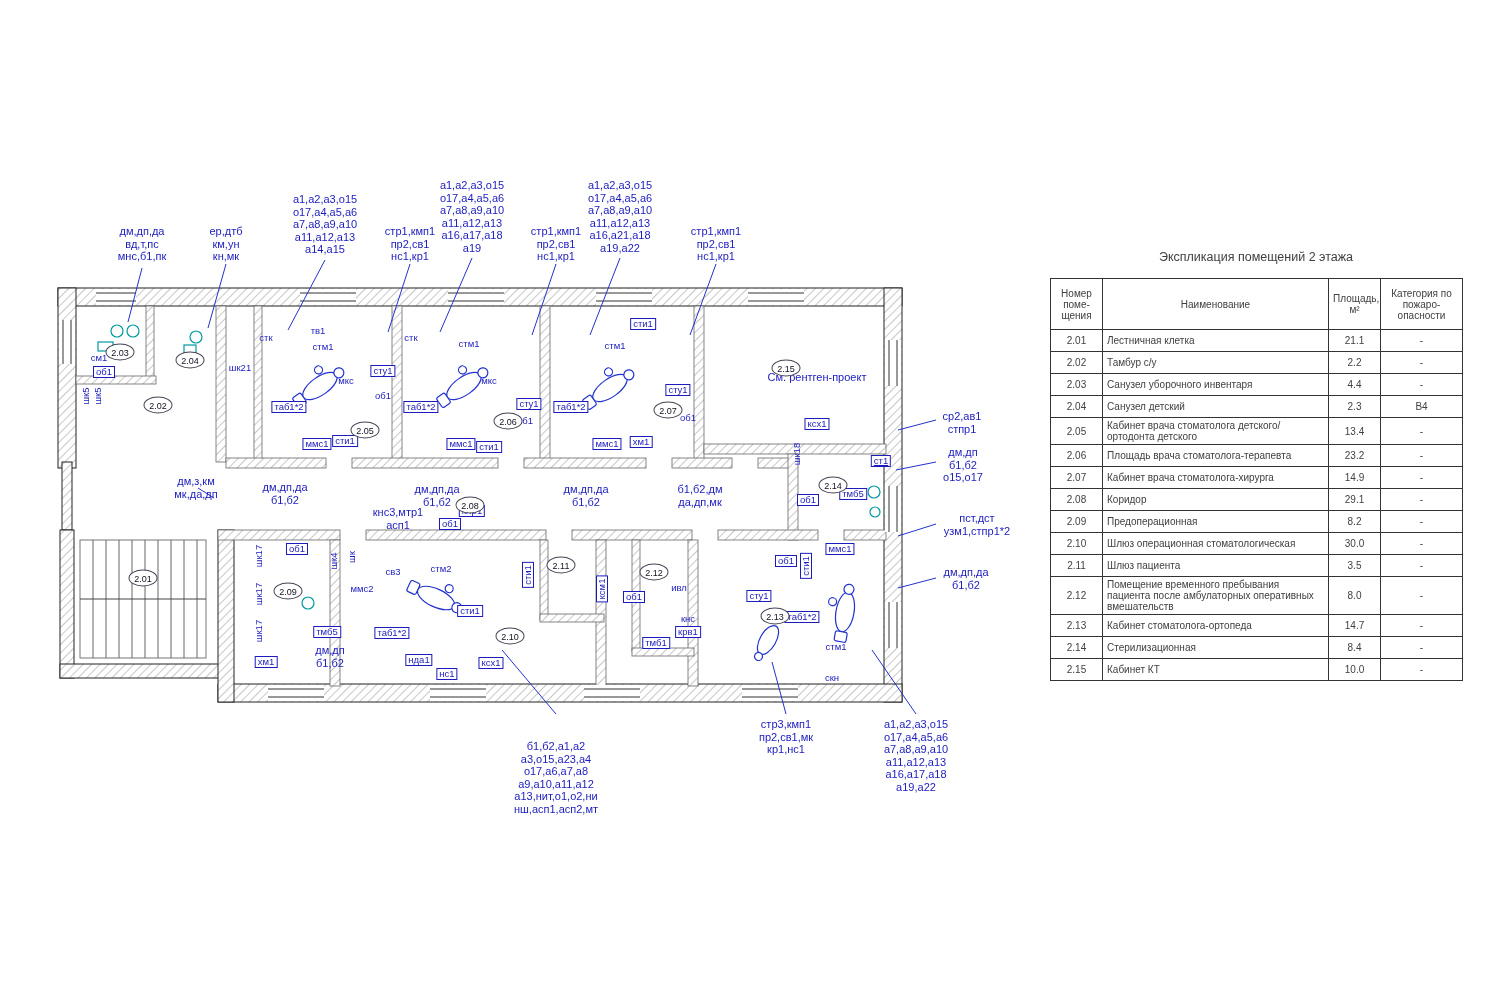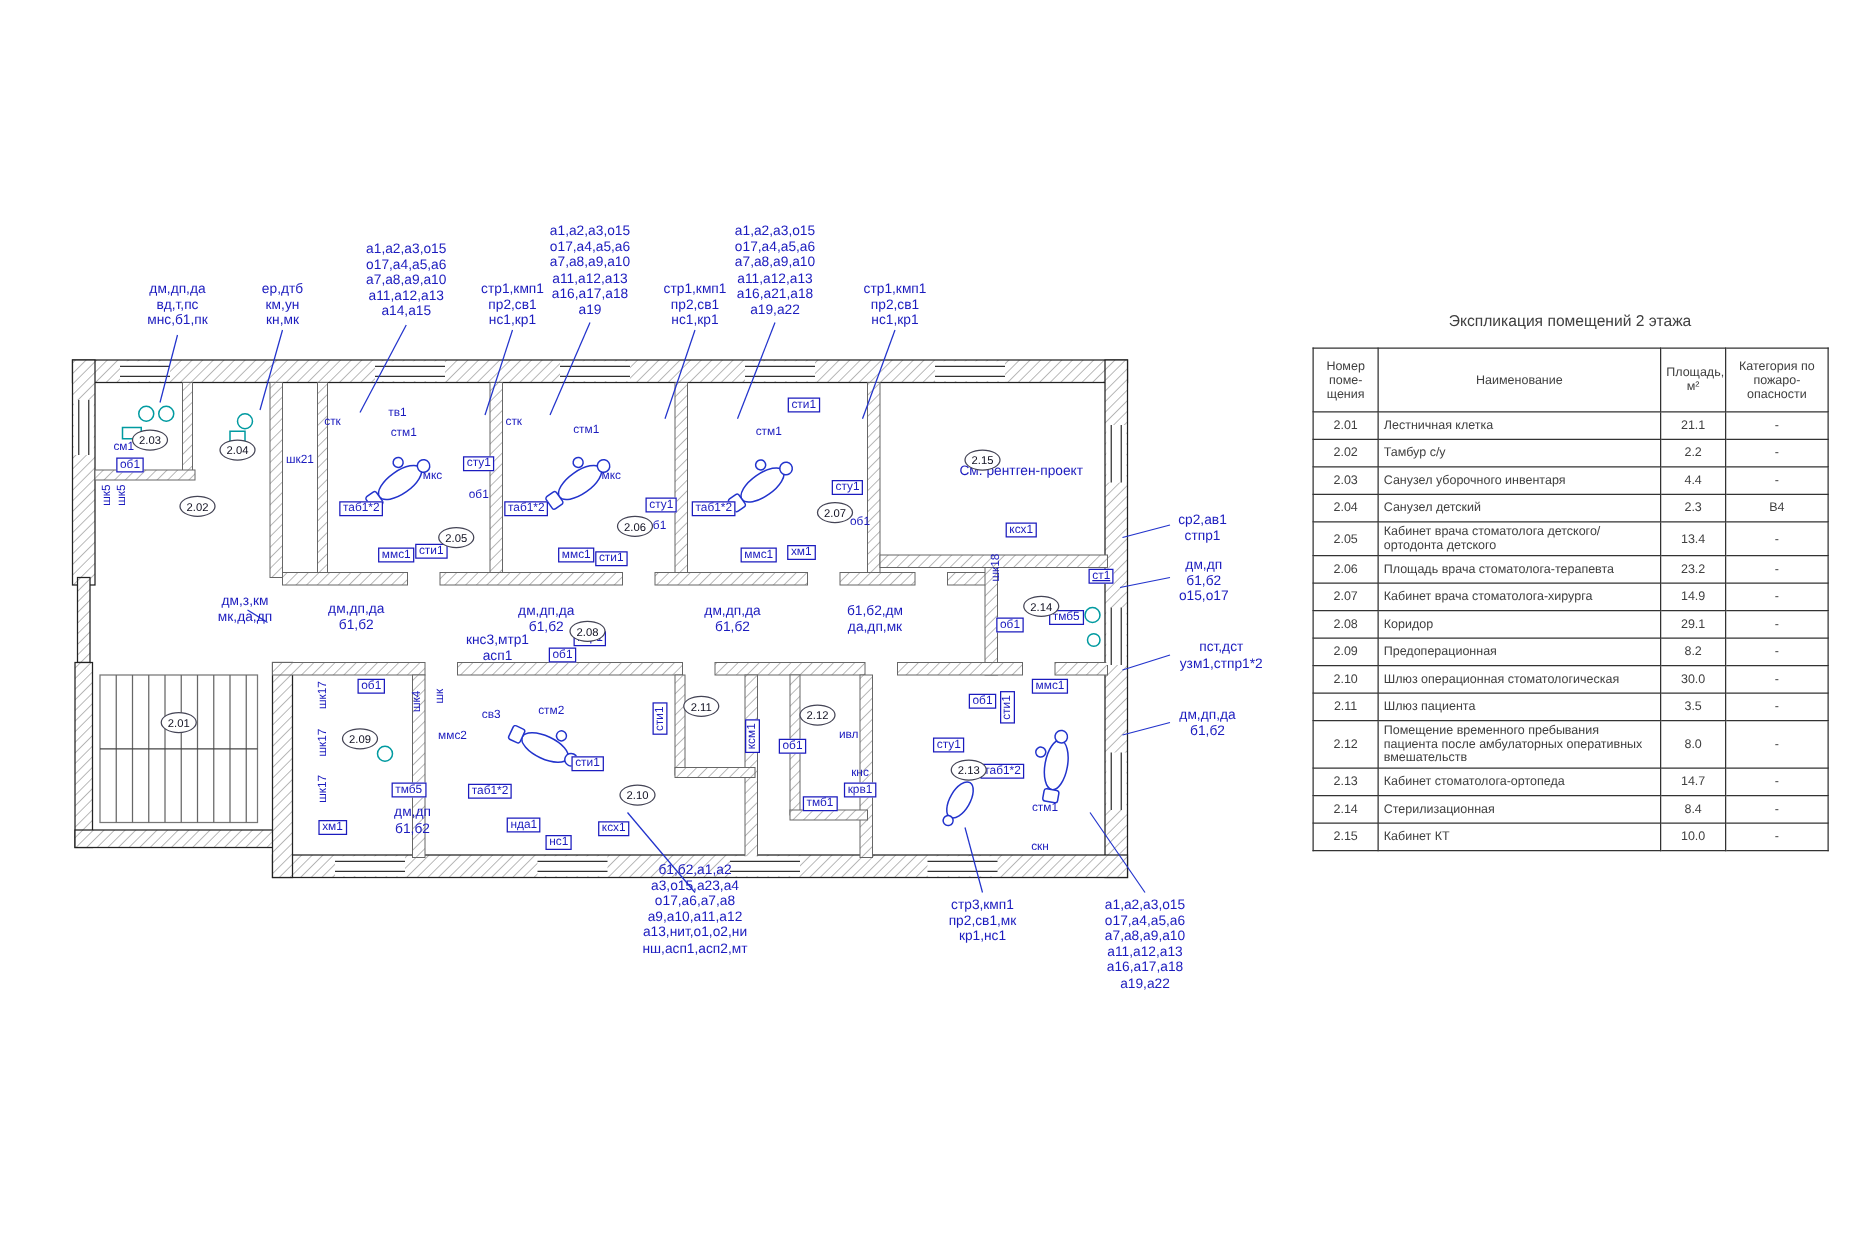--- a/index.html
+++ b/index.html
@@ -241,21 +241,21 @@
 стпр1</div>
       <div class="callout" style="left: 963px; top: 446px;">дм,дп
 б1,б2
 о15,о17</div>
       <div class="callout" style="left: 977px; top: 512px;">пст,дст
 узм1,стпр1*2</div>
       <div class="callout" style="left: 966px; top: 566px;">дм,дп,да
 б1,б2</div>
       <div class="callout" style="left: 196px; top: 475px;">дм,з,км
 мк,да,дп</div>
-      <div class="callout" style="left: 556px; top: 690px;">б1,б2,а1,а2
+      <div class="callout" style="left: 556px; top: 740px;">б1,б2,а1,а2
 а3,о15,а23,а4
 о17,а6,а7,а8
 а9,а10,а11,а12
 а13,нит,о1,о2,ни
 нш,асп1,асп2,мт</div>
       <div class="callout" style="left: 786px; top: 718px;">стр3,кмп1
 пр2,св1,мк
 кр1,нс1</div>
       <div class="callout" style="left: 916px; top: 718px;">а1,а2,а3,о15
 о17,а4,а5,а6

